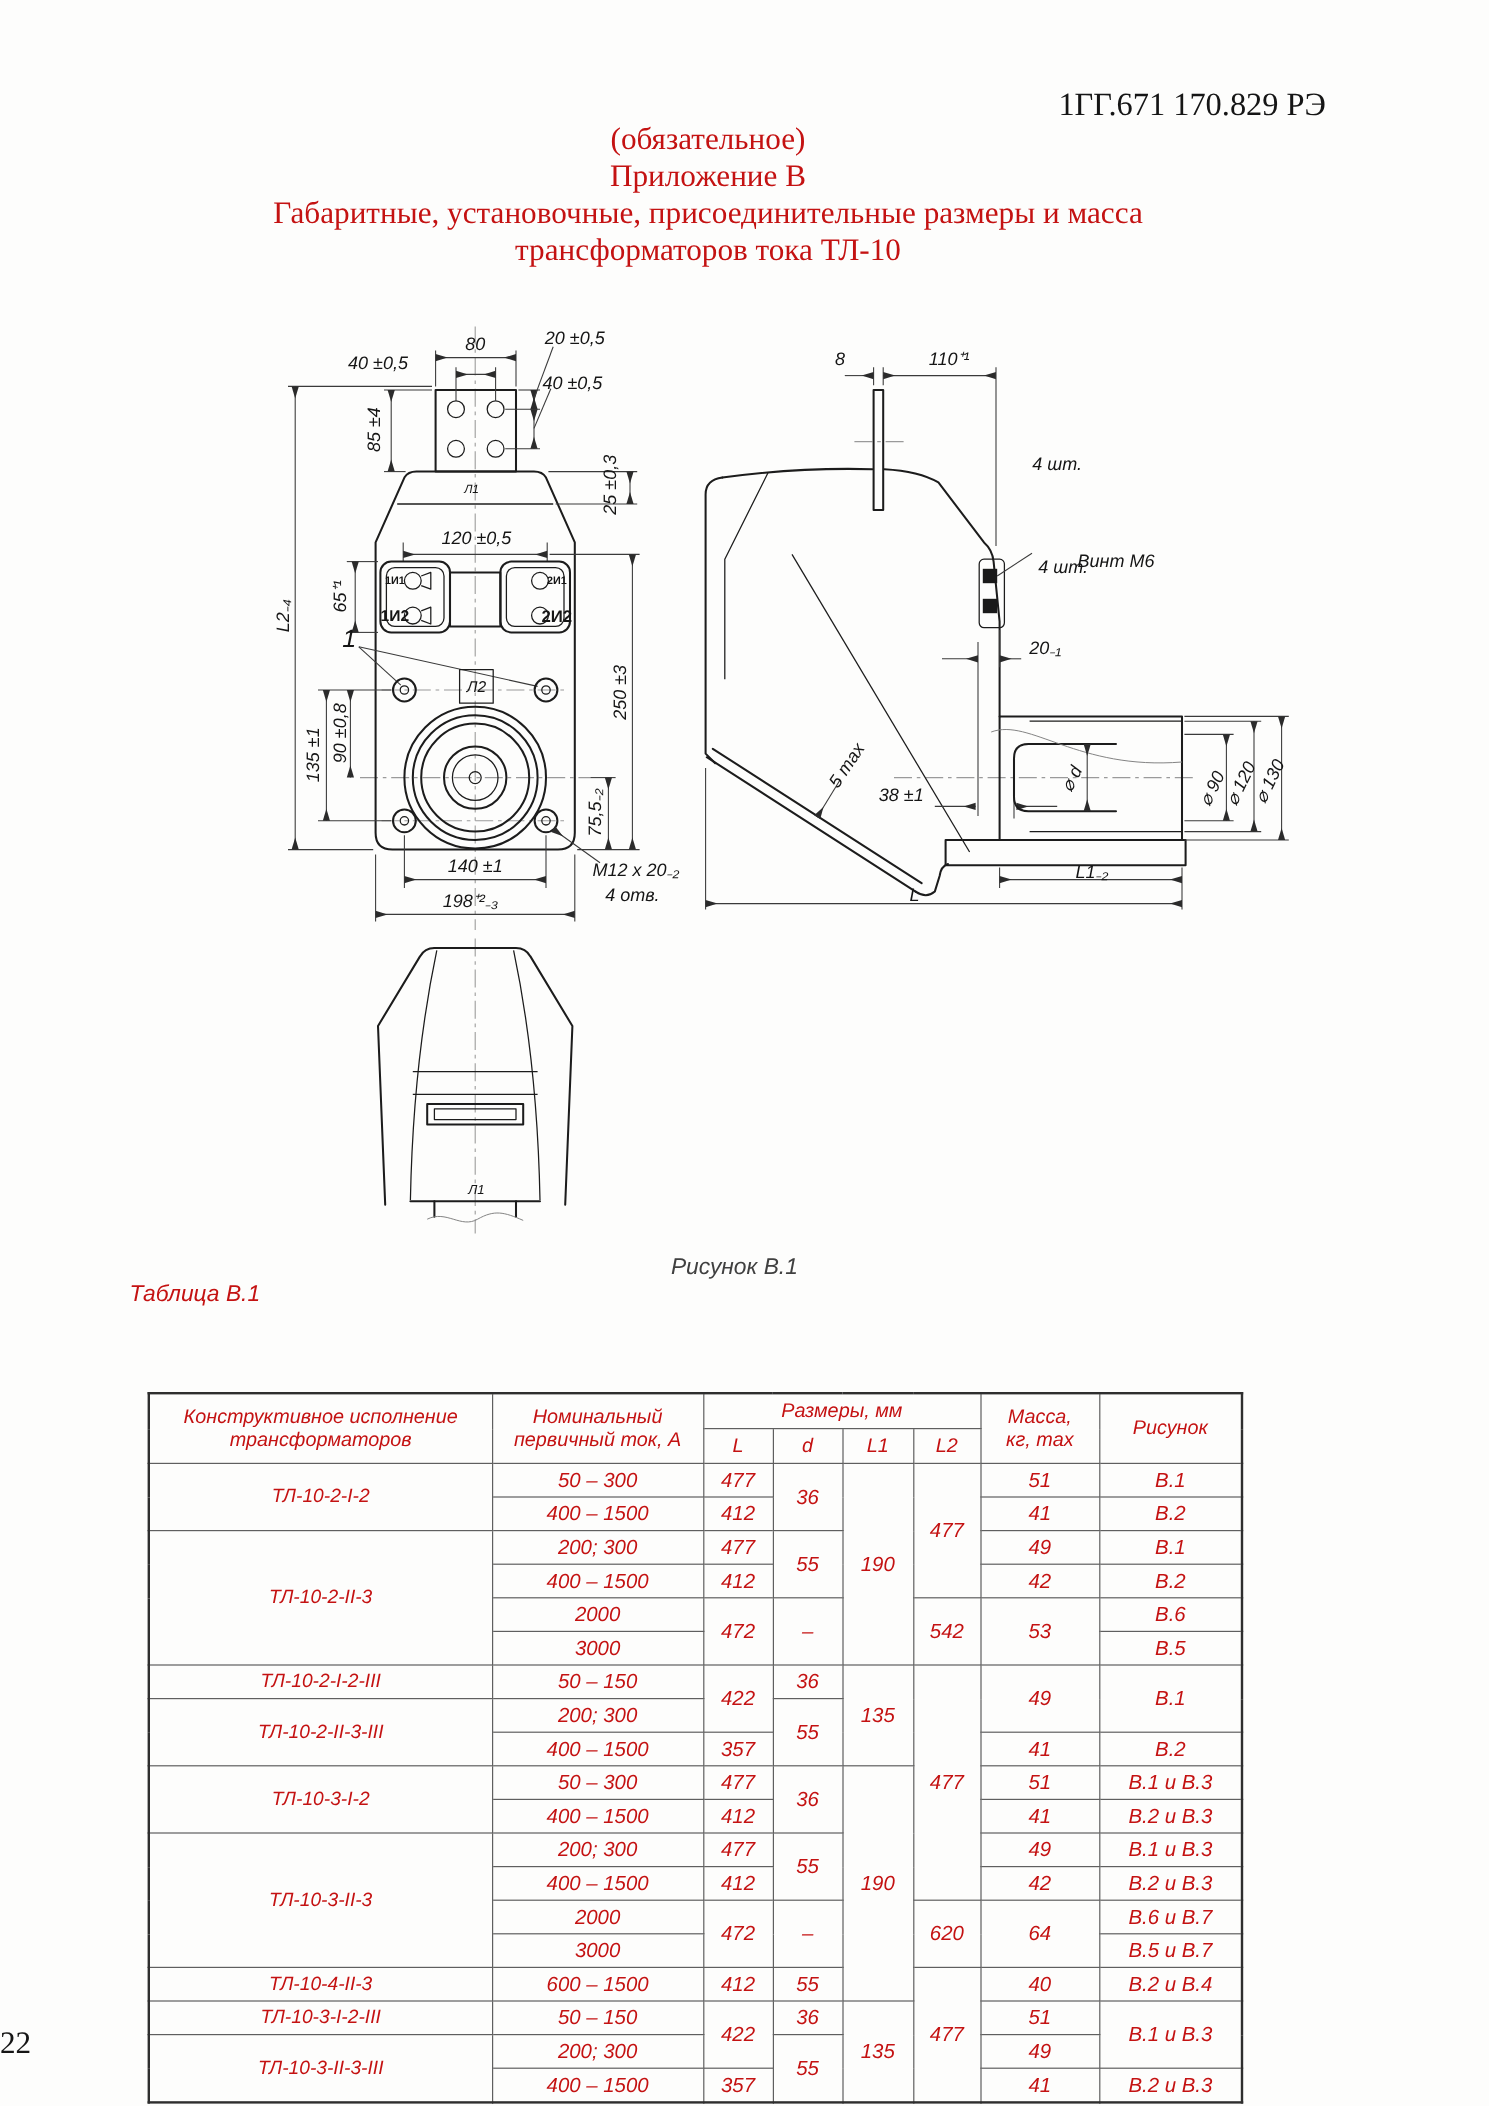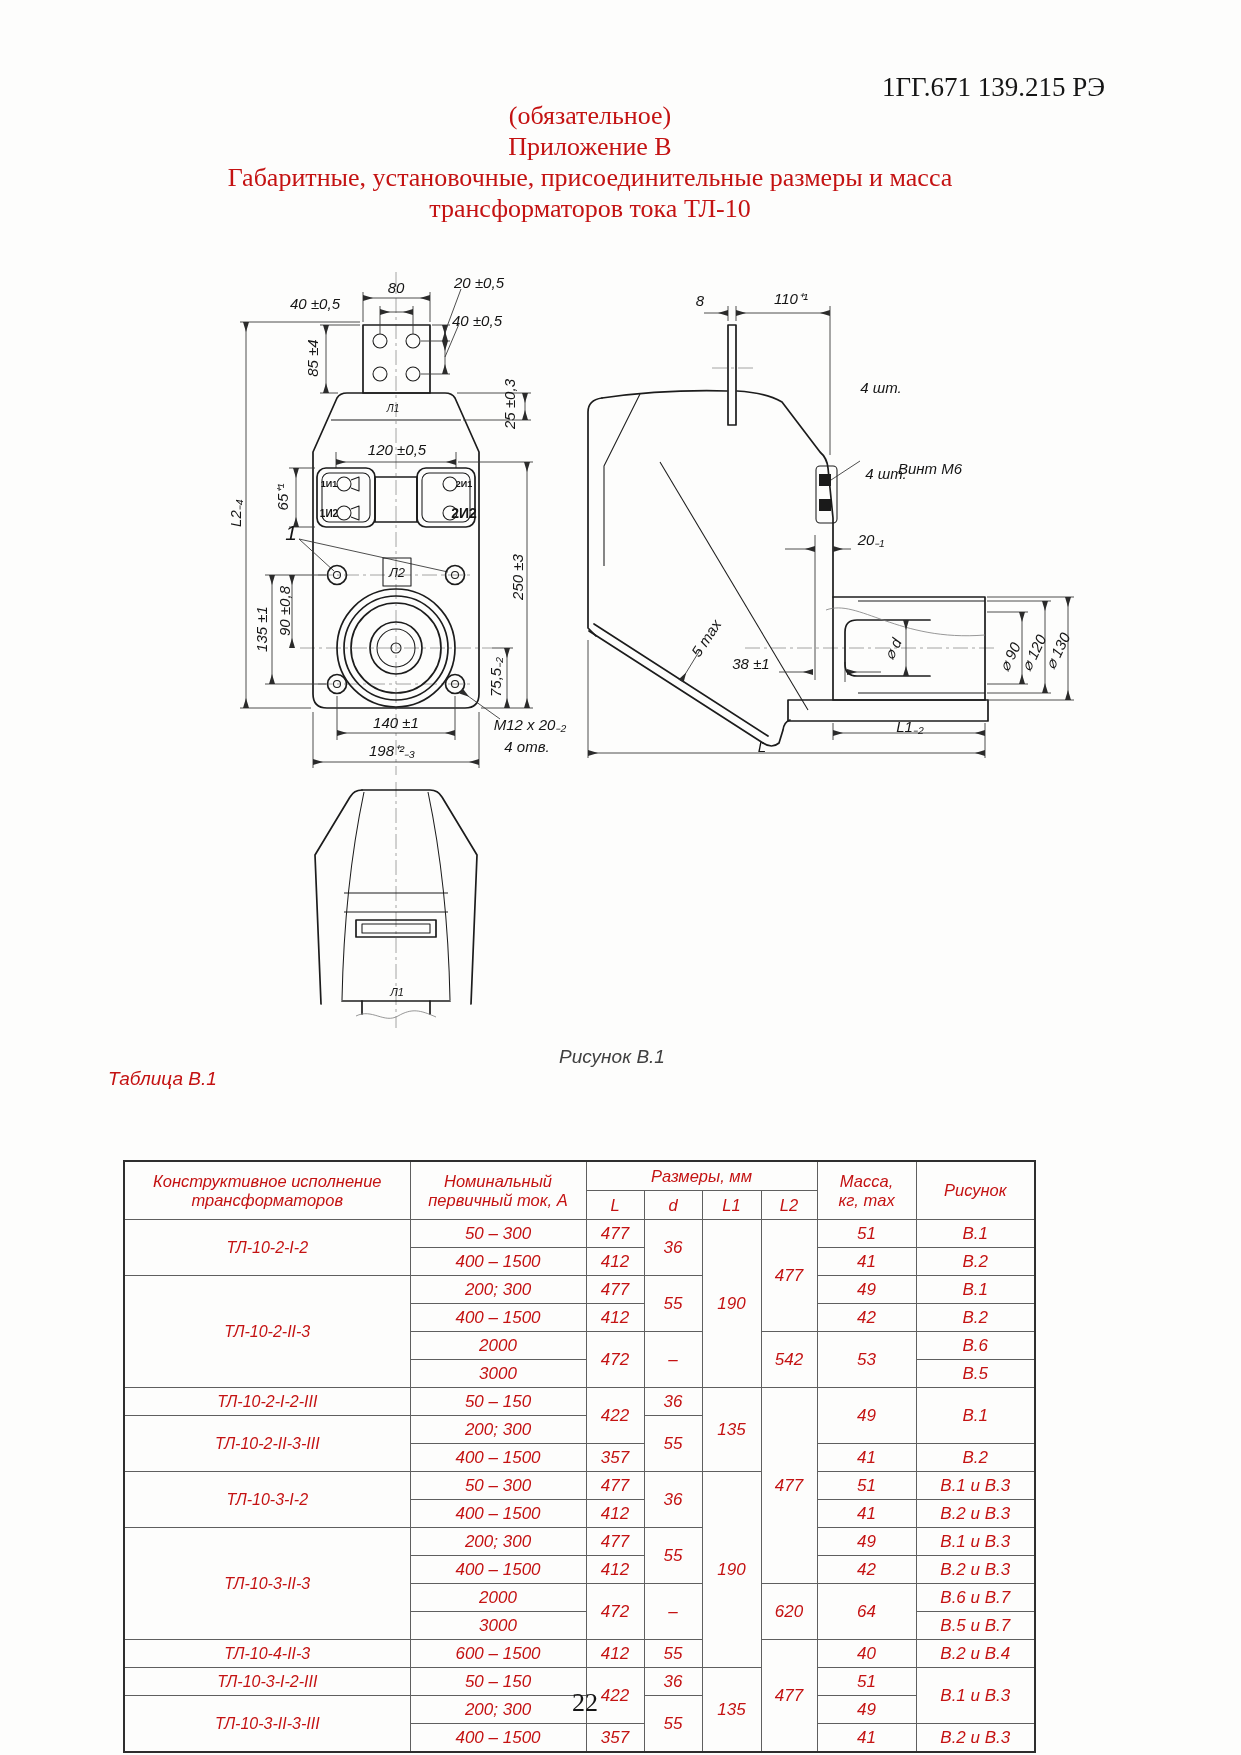--- a/index.html
+++ b/index.html
@@ -6,21 +6,21 @@
   .page{position:relative;width:1241px;height:1755px;background:#fdfdfc;margin:0 auto;
         font-family:"Liberation Sans",sans-serif;overflow:hidden;}
   .doc-num{position:absolute;top:72px;right:136px;font-size:27px;color:#151515;
            font-family:"Liberation Serif",serif;white-space:nowrap;}
   .title-block{position:absolute;top:100px;left:40px;width:1100px;text-align:center;
                color:#c41212;font-family:"Liberation Serif",serif;font-size:26px;line-height:31px;}
   .fig-caption{position:absolute;top:1046px;left:312px;width:600px;text-align:center;
                color:#404040;font:italic 19px "Liberation Sans",sans-serif;}
   .tbl-title{position:absolute;top:1068px;left:108px;color:#c41212;
              font:italic 19px "Liberation Sans",sans-serif;}
-  .page-num{position:absolute;top:1688px;left:0;width:1170px;text-align:center;
+  .page-num{position:absolute;top:1688px;left:0;width:1170px;
             font-family:"Liberation Serif",serif;font-size:26px;color:#151515;}
   
   .draw-wrap{position:absolute;left:0;top:0;width:1241px;height:1277px;}
   svg .o{stroke:#1c1c1c;stroke-width:1.7;fill:none;stroke-linejoin:round;stroke-linecap:round;}
   svg .o2{stroke:#1c1c1c;stroke-width:1.05;fill:none;stroke-linejoin:round;}
   svg .d{stroke:#3a3a3a;stroke-width:0.9;fill:none;}
   svg .dm{stroke:#3a3a3a;stroke-width:0.9;fill:none;marker-start:url(#ar);marker-end:url(#ar);}
   svg .de{stroke:#3a3a3a;stroke-width:0.9;fill:none;marker-end:url(#ar);}
   svg .cl{stroke:#9a9a9a;stroke-width:0.9;fill:none;stroke-dasharray:15 4 3 4;}
   svg .wv{stroke:#7d7d7d;stroke-width:0.8;fill:none;}
@@ -34,21 +34,21 @@
               font-weight:normal;}
   .spec-table thead th{font-size:16.5px;height:28px;line-height:19px;}
   .spec-table tbody td{height:27px;}
   .spec-table td.name{font-size:16px;}
 </style>
 </head>
 <body>
 
 <div class="page">
 
-  <div class="doc-num">1ГГ.671 139.215 РЭ</div>
+  <div class="doc-num">1ГГ.671 170.829 РЭ</div>
 
   <div class="title-block">
     <div>(обязательное)</div>
     <div>Приложение В</div>
     <div>Габаритные, установочные, присоединительные размеры и масса</div>
     <div>трансформаторов тока ТЛ-10</div>
   </div>
 
   <div class="draw-wrap">
     <svg width="1241" height="1755" viewBox="0 0 1241 1755">
@@ -241,21 +241,21 @@
         <div class="dim-label" style="left: 477px; top: 320px; transform: translate(-50%, -50%);">40 ±0,5</div>
         <div class="dim-label" style="left: 312px; top: 358px; transform: translate(-50%, -50%) rotate(-90deg);">85 ±4</div>
         <div class="dim-label" style="left: 235px; top: 513px; transform: translate(-50%, -50%) rotate(-90deg);">L2₋₄</div>
         <div class="dim-label" style="left: 393px; top: 408px; font-size: 10px; transform: translate(-50%, -50%);">Л1</div>
         <div class="dim-label" style="left: 397px; top: 449px; transform: translate(-50%, -50%);">120 ±0,5</div>
         <div class="dim-label" style="left: 509px; top: 404px; transform: translate(-50%, -50%) rotate(-90deg);">25 ±0,3</div>
         <div class="dim-label" style="left: 282px; top: 497px; transform: translate(-50%, -50%) rotate(-90deg);">65⁺¹</div>
         <div class="dim-label" style="left: 291px; top: 533px; font-size: 21px; transform: translate(-50%, -50%);">1</div>
         <div class="dim-label" style="left: 397px; top: 572px; font-size: 13px; transform: translate(-50%, -50%);">Л2</div>
         <div class="dim-label" style="left: 329px; top: 484px; font-size: 9px; font-weight: 700; font-style: normal; transform: translate(-50%, -50%);">1И1</div>
-        <div class="dim-label" style="left: 329px; top: 513px; font-size: 10px; font-weight: 700; font-style: normal; transform: translate(-50%, -50%);">1И2</div>
+        <div class="dim-label" style="left: 329px; top: 513px; font-size: 13px; font-weight: 700; font-style: normal; transform: translate(-50%, -50%);">1И2</div>
         <div class="dim-label" style="left: 464px; top: 484px; font-size: 9px; font-weight: 700; font-style: normal; transform: translate(-50%, -50%);">2И1</div>
         <div class="dim-label" style="left: 464px; top: 513px; font-size: 14px; font-weight: 700; font-style: normal; transform: translate(-50%, -50%);">2И2</div>
         <div class="dim-label" style="left: 261px; top: 629px; transform: translate(-50%, -50%) rotate(-90deg);">135 ±1</div>
         <div class="dim-label" style="left: 284px; top: 611px; transform: translate(-50%, -50%) rotate(-90deg);">90 ±0,8</div>
         <div class="dim-label" style="left: 517px; top: 577px; transform: translate(-50%, -50%) rotate(-90deg);">250 ±3</div>
         <div class="dim-label" style="left: 495px; top: 677px; transform: translate(-50%, -50%) rotate(-90deg);">75,5₋₂</div>
         <div class="dim-label" style="left: 396px; top: 722px; transform: translate(-50%, -50%);">140 ±1</div>
         <div class="dim-label" style="left: 392px; top: 750px; transform: translate(-50%, -50%);">198⁺²₋₃</div>
         <div class="dim-label" style="left: 530px; top: 724px; transform: translate(-50%, -50%);">M12 x 20₋₂</div>
         <div class="dim-label" style="left: 527px; top: 746px; transform: translate(-50%, -50%);">4 отв.</div>

